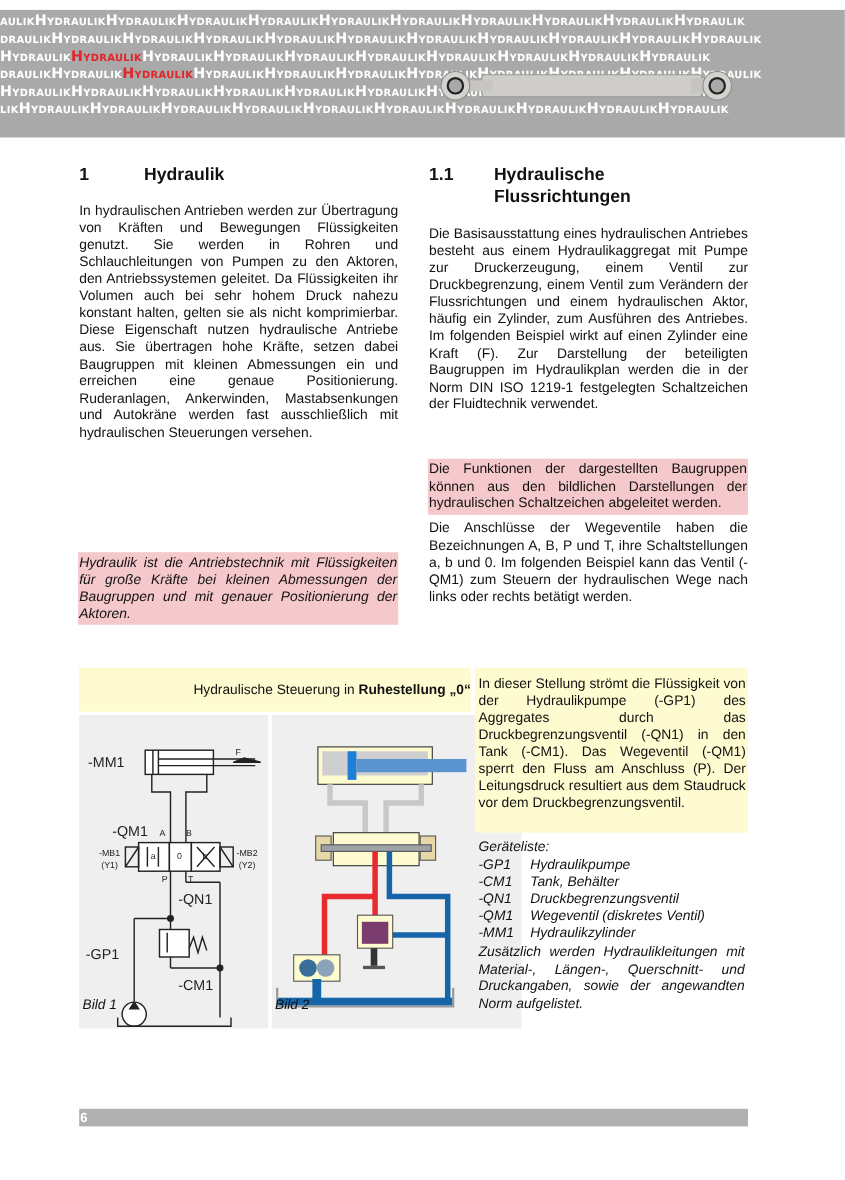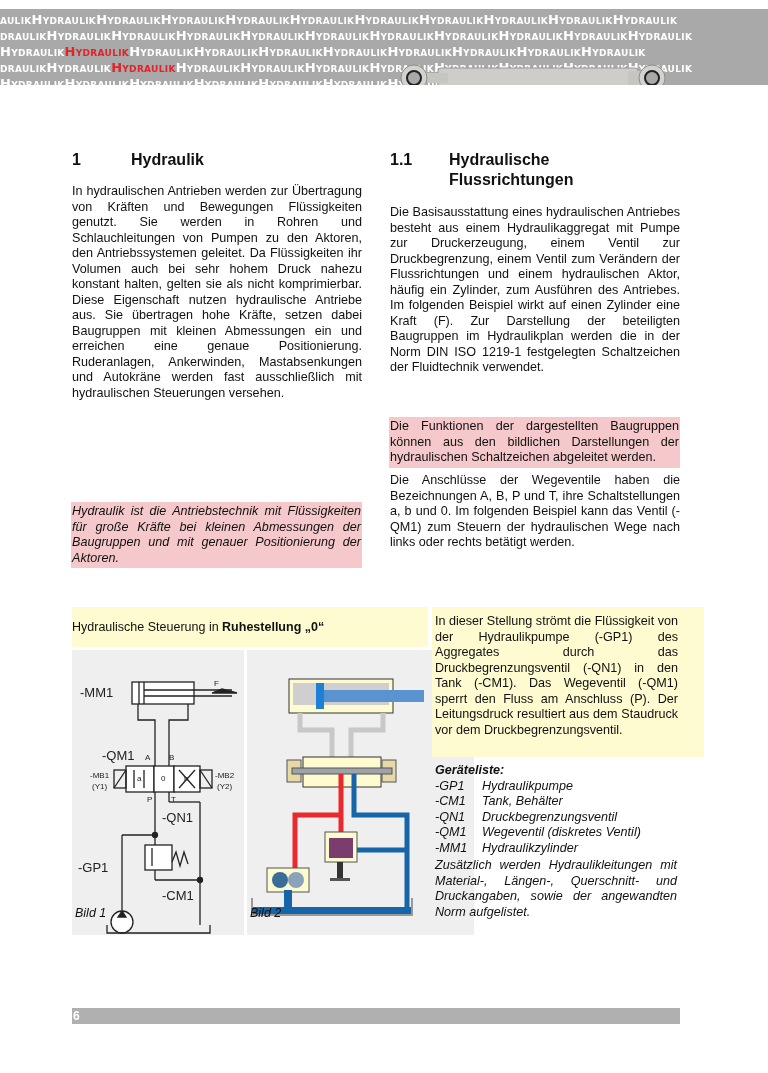--- a/index.html
+++ b/index.html
@@ -1,43 +1,43 @@
 <!DOCTYPE html>
 <html><head>
 <meta charset="utf-8">
 <style>
   html, body { margin:0; padding:0; background:#ffffff; }
   body { width:768px; height:1073px; position:relative; overflow:hidden;
          font-family:"Liberation Sans", sans-serif; color:#111; }
 
   
-  .banner { position:absolute; left:0; top:9px; width:768px; height:76px; background:#a9a9a9; overflow:hidden; }
+  .banner { position:absolute; left:0; top:9px; width:768px; height:116px; background:#a9a9a9; overflow:hidden; }
   .banner-row { position:absolute; left:0; white-space:nowrap; font-family:"DejaVu Sans", sans-serif; font-weight:bold;
                 font-size:13px; letter-spacing:0.3px; color:#ffffff; line-height:16px; }
   .banner-row .w { font-variant:small-caps; }
   .banner-row .hl { color:#e3232a; }
   .cyl { position:absolute; left:398px; top:54px; width:270px; height:30px; }
 
   
   .h1 { position:absolute; font-weight:bold; font-size:16px; line-height:20px; }
   .h1 .num { position:absolute; left:0; }
   .h1 .txt { position:absolute; left:59px; width:200px; }
 
   .p { position:absolute; font-size:12.6px; line-height:15.5px; text-align:justify; hyphens:manual; }
   .pink { background:#f5c8cb; padding:2px 1px; }
 
   
   .fig-head { position:absolute; left:72px; top:607px; width:356px; height:40px; background:#fdfbcf;
-              font-size:12.5px; text-align:left; line-height:40px; }
+              font-size:12.5px; text-align:right; line-height:40px; }
   .fig-panel { position:absolute; background:#efefef; }
   .fig-caption { position:absolute; font-style:italic; font-size:12.5px; }
-  .yellow-box { position:absolute; left:432px; top:607px; width:272px; height:150px; background:#fdfbcf; }
+  .yellow-box { position:absolute; left:432px; top:607px; width:248px; height:150px; background:#fdfbcf; }
 
   .geraete { position:absolute; left:435px; top:763px; width:242px; font-style:italic; font-size:12.6px; line-height:15.5px; }
-  .geraete .title { font-weight:bold; }
+  .geraete .title { font-weight:normal; }
   .grow { display:flex; }
   .grow .code { width:47px; }
 
   .footer { position:absolute; left:72px; top:1008px; width:608px; height:16px; background:#b0b0b0; }
   .footer span { color:#ffffff; font-size:12px; font-weight:bold; position:absolute; left:1px; top:1px; }
 </style>
 </head>
 <body>
 
 <div class="banner">

